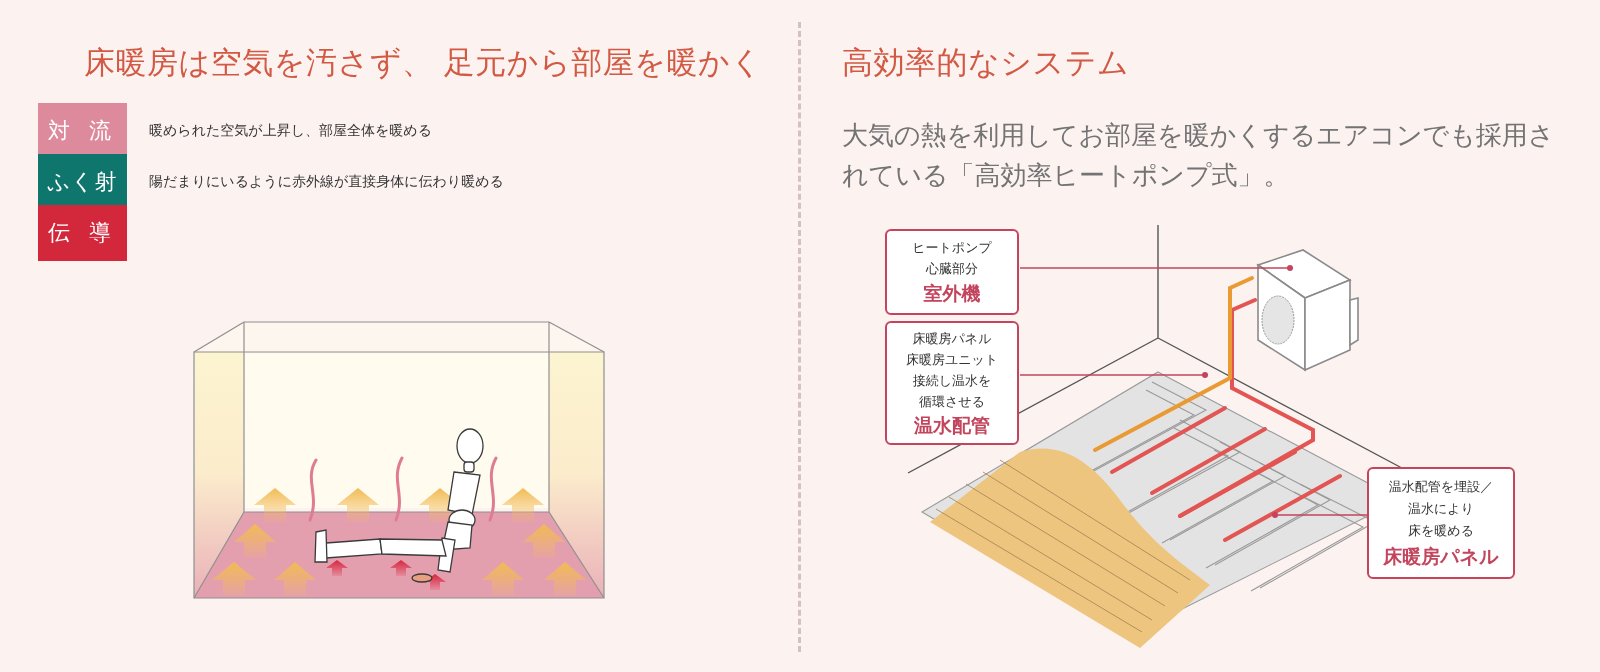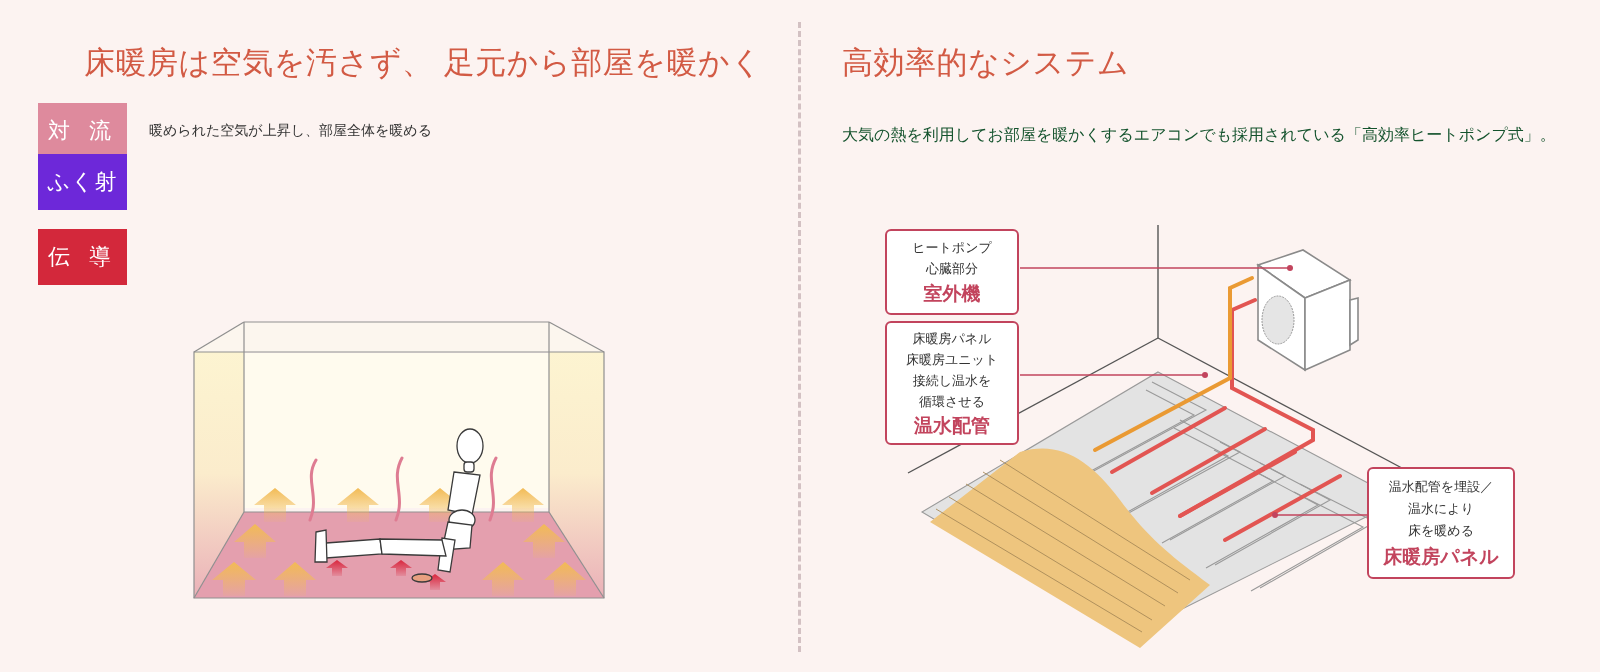--- a/index.html
+++ b/index.html
@@ -4,40 +4,41 @@
 <style>
   html,body{margin:0;padding:0;}
   body{width:1600px;height:672px;background:#fcf3f1;position:relative;overflow:hidden;font-family:"DejaVu Sans","Liberation Sans",sans-serif;color:#333;}
   .col-left{position:absolute;left:0;top:0;width:800px;height:672px;}
   .col-right{position:absolute;left:800px;top:0;width:800px;height:516px;}
   .divider{position:absolute;left:798px;top:22px;width:0;height:630px;border-left:3px dashed #d3c1c3;}
   .heading{position:absolute;font-size:31px;color:#d25a44;font-weight:normal;margin:0;letter-spacing:0.5px;white-space:nowrap;}
   .row{position:absolute;left:38px;height:38px;display:flex;align-items:center;}
   .badge{width:89px;height:56px;color:#fff;font-size:22px;display:flex;align-items:center;justify-content:center;letter-spacing:6px;}
   .badge.pink{background:#de8a9d;}
-  .badge.yellow{background:#6d28d9;letter-spacing:1px;}
+  .badge.yellow{background:#0f766e;letter-spacing:1px;}
   .badge.red{background:#d3283b;}
   .row-text{margin-left:22px;font-size:14px;color:#333;white-space:nowrap;}
-  .desc{position:absolute;left:842px;top:115px;width:730px;font-size:16px;line-height:40px;color:#14532d;}
+  .desc{position:absolute;left:842px;top:115px;width:730px;font-size:26px;line-height:40px;color:#737373;}
   svg text{font-family:"DejaVu Sans","Liberation Sans",sans-serif;}
 </style>
 </head>
 <body>
 
 <div class="col-left">
   <h1 class="heading" style="left:38px;top:42px;margin-left:46px;">床暖房は空気を汚さず、 足元から部屋を暖かく</h1>
 
   <div class="row" style="top:112px;">
     <div class="badge pink">対 流</div>
     <div class="row-text">暖められた空気が上昇し、部屋全体を暖める</div>
   </div>
   <div class="row" style="top:163px;">
     <div class="badge yellow">ふく射</div>
+    <div class="row-text">陽だまりにいるように赤外線が直接身体に伝わり暖める</div>
   </div>
-  <div class="row" style="top:214px;margin-top:24px;">
+  <div class="row" style="top:214px;">
     <div class="badge red">伝 導</div>
   </div>
 
   <svg style="position:absolute;left:180px;top:310px;" width="440" height="300" viewBox="0 0 440 300">
     <defs>
       <linearGradient id="sideWall" x1="0" y1="0" x2="0" y2="1">
         <stop offset="0" stop-color="#fdf6d2"></stop>
         <stop offset="0.55" stop-color="#fbeccc"></stop>
         <stop offset="1" stop-color="#eab0b8"></stop>
       </linearGradient>

